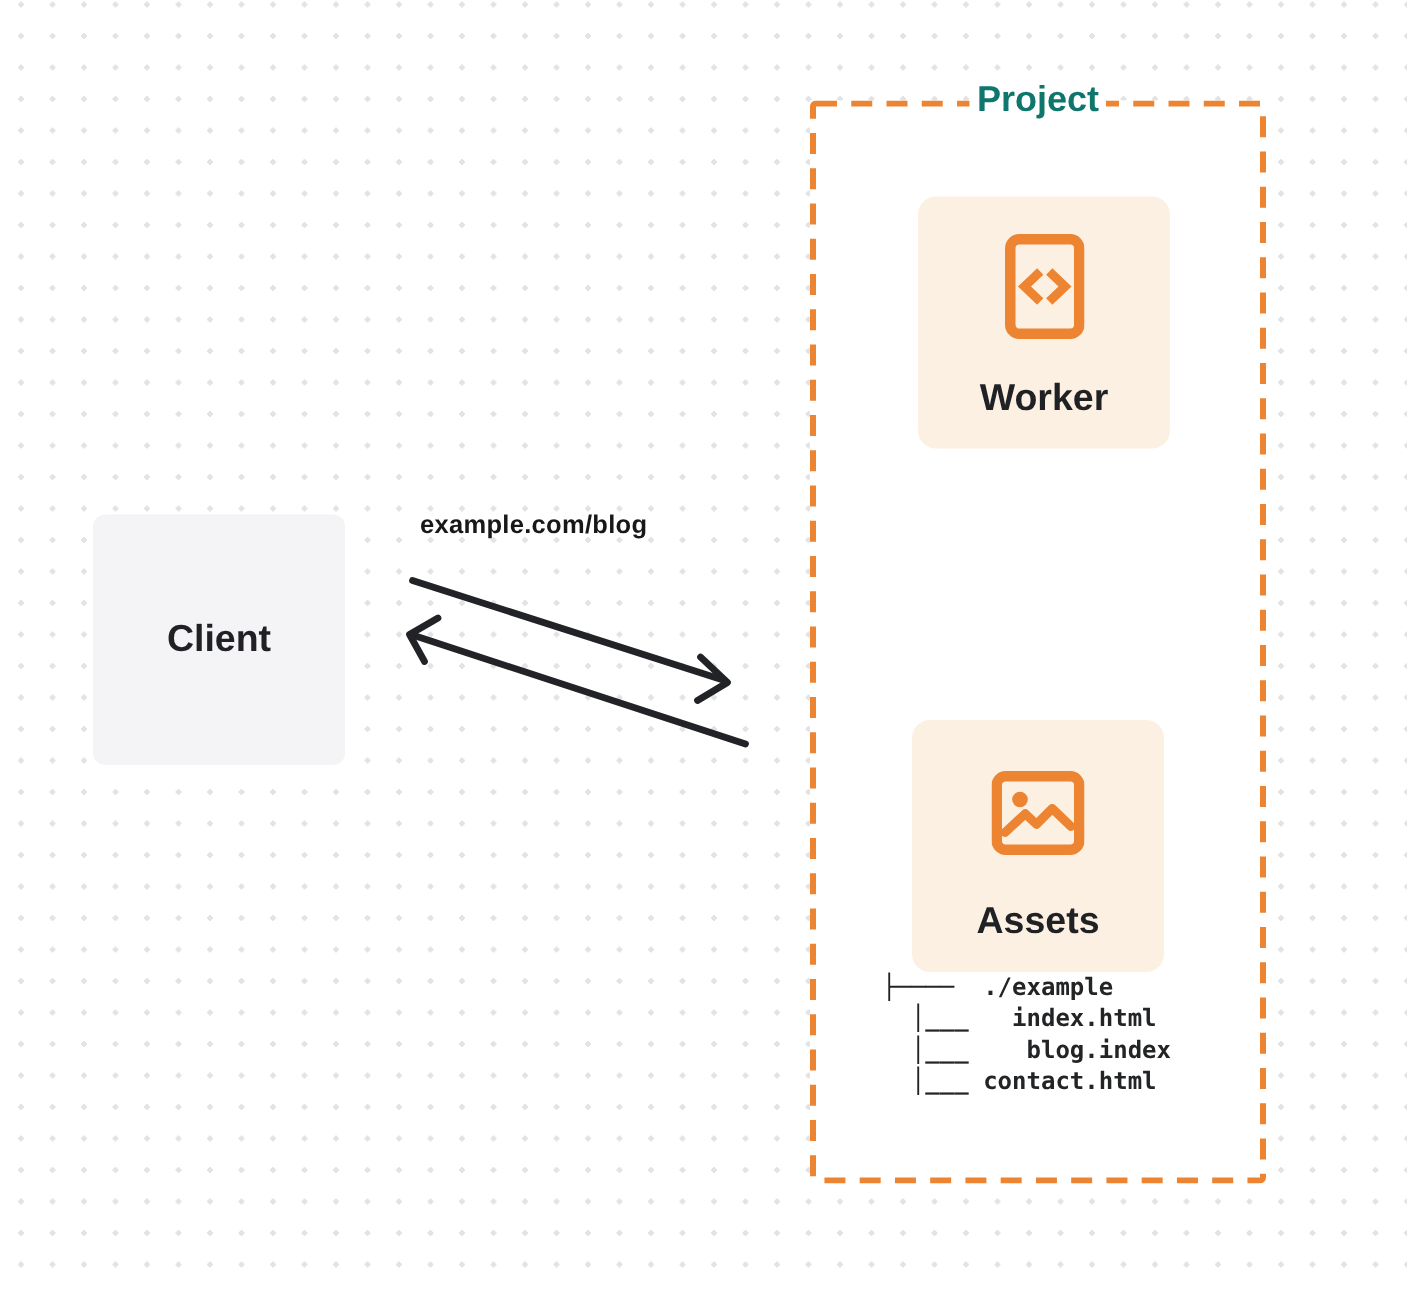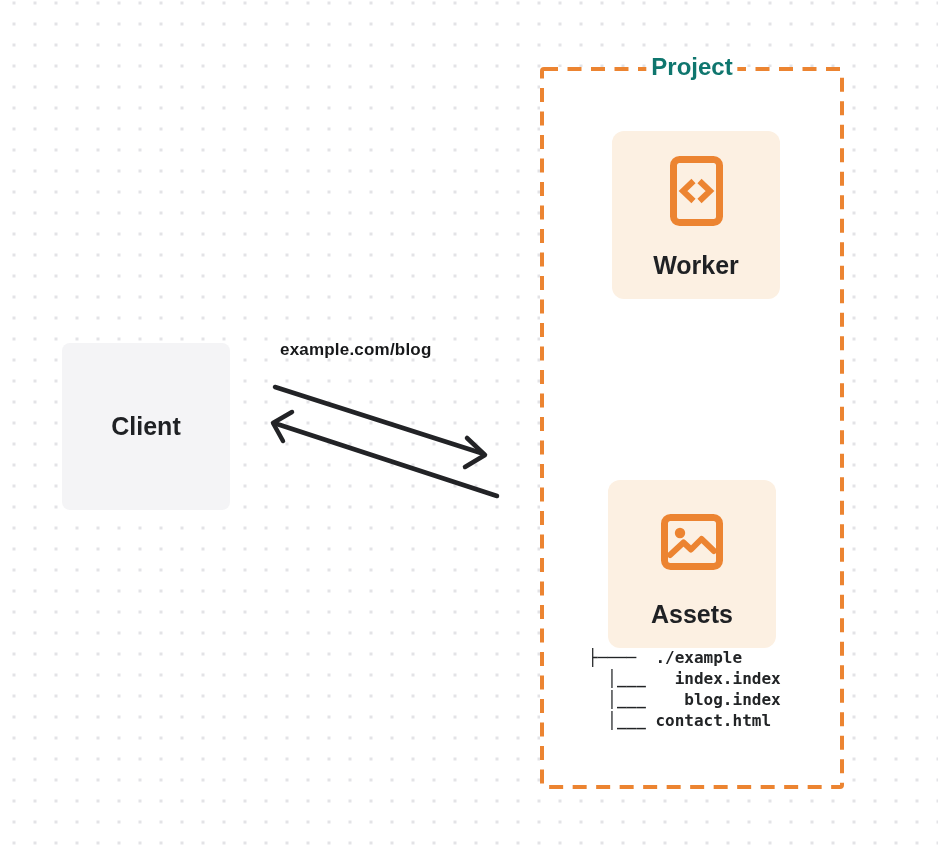--- a/index.html
+++ b/index.html
@@ -178,19 +178,19 @@
       <svg class="icon" width="62" height="56" viewBox="0 0 62 56" aria-hidden="true">
         <rect x="3.5" y="3.5" width="55" height="49" rx="6" fill="none" stroke="#EC8431" stroke-width="7"></rect>
         <circle cx="19" cy="19" r="5.2" fill="#EC8431"></circle>
         <path d="M9 41 L22.5 28.5 L30 35.5 L40.5 25 L53 37" fill="none" stroke="#EC8431" stroke-width="6" stroke-linecap="round" stroke-linejoin="round"></path>
       </svg>
       <div class="card-label">Assets</div>
     </div>
 
     <div class="file-tree">
       <div class="tree-line">├────  ./example</div>
-      <div class="tree-line">  │___   index.index</div>
+      <div class="tree-line">  │___   index.html</div>
       <div class="tree-line">  │___    blog.index</div>
       <div class="tree-line">  │___ contact.html</div>
     </div>
   </div>
 
 </div>
 
 </body></html>

